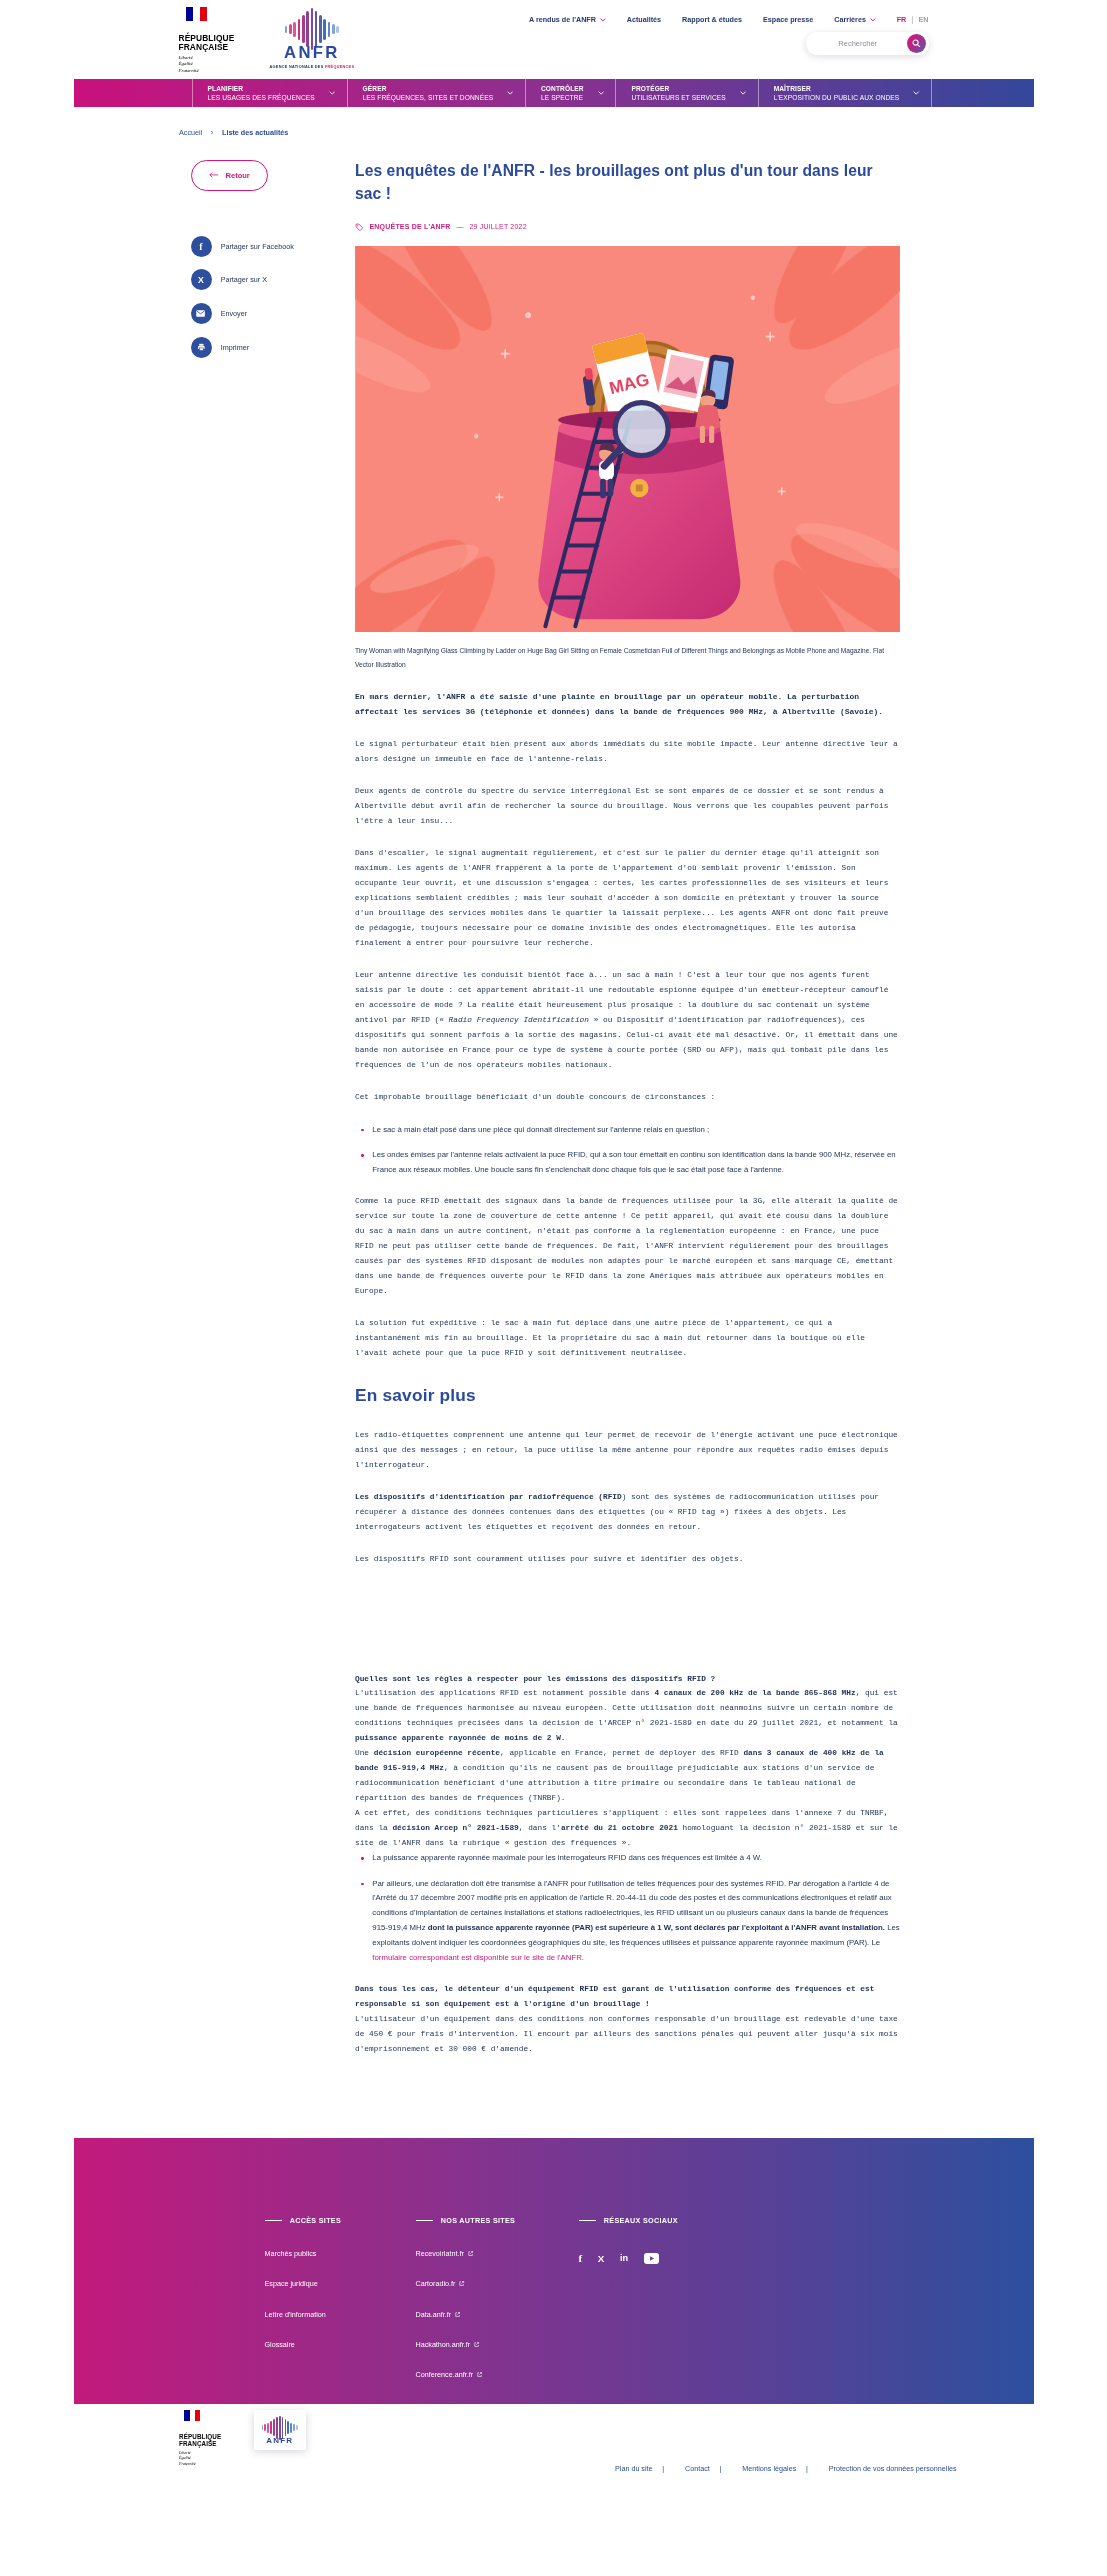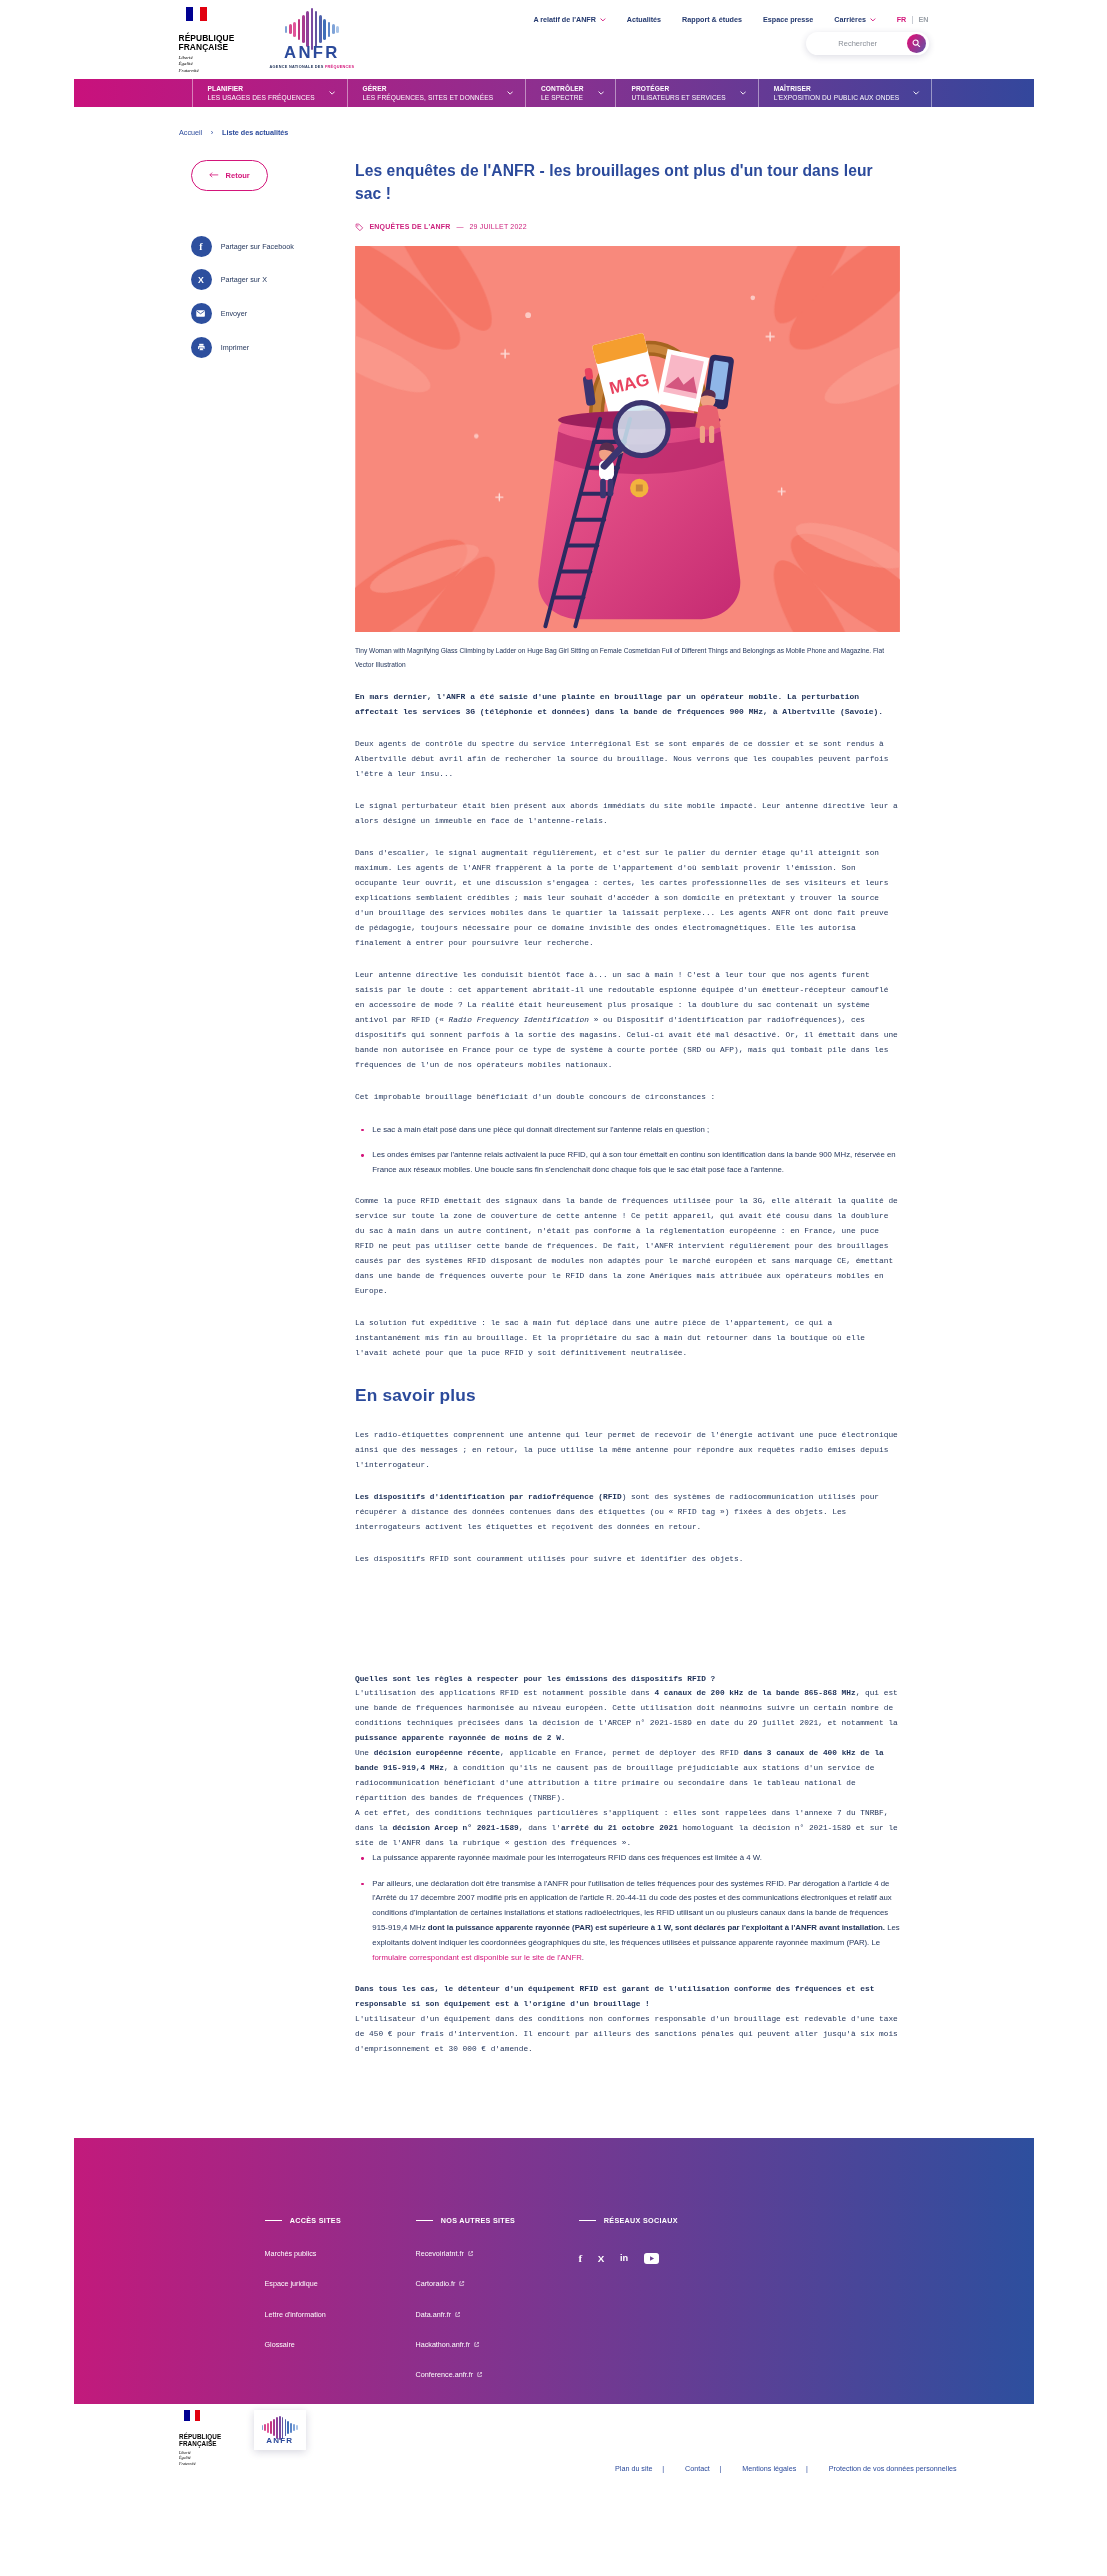--- a/index.html
+++ b/index.html
@@ -143,21 +143,21 @@
         </div>
         <div class="anfr-name">ANFR</div>
         <div class="anfr-caption">
           <span>AGENCE NATIONALE DES </span><span class="accent">FRÉQUENCES</span>
         </div>
       </div>
     </div>
     <div class="header-right">
       <div class="top-nav">
         <div class="top-link">
-          <span>A relatif de l'ANFR</span>
+          <span>A rendus de l'ANFR</span>
           <span>
               <svg width="5.8" height="3.5" viewBox="0 0 10 6">
                 <polyline points="1,1 5,5 9,1" fill="none" stroke="#d4157a" stroke-width="1.6"></polyline>
               </svg>
             </span>
         </div>
         <div class="top-link">
             <span>Actualités</span>
           </div>
         <div class="top-link">
@@ -408,22 +408,22 @@
         <circle cx="300" cy="120" r="5" fill="#ffffff" opacity="0.55"></circle>
         <circle cx="690" cy="90" r="4" fill="#ffffff" opacity="0.55"></circle>
         <circle cx="210" cy="330" r="4" fill="#ffffff" opacity="0.5"></circle>
       </svg>
     </div>
 
     <div class="caption">Tiny Woman with Magnifying Glass Climbing by Ladder on Huge Bag Girl Sitting on Female Cosmetician Full of Different Things and Belongings as Mobile Phone and Magazine. Flat Vector Illustration</div>
 
     <div class="article-body">
         <p class="lead"><span class="seg-b">En mars dernier, l'ANFR a été saisie d'une plainte en brouillage par un opérateur mobile. La perturbation affectait les services 3G (téléphonie et données) dans la bande de fréquences 900 MHz, à Albertville (Savoie).</span></p>
+        <p><span>Le signal perturbateur était bien présent aux abords immédiats du site mobile impacté. Leur antenne directive leur a alors désigné un immeuble en face de l'antenne-relais.</span></p>
         <p><span>Deux agents de contrôle du spectre du service interrégional Est se sont emparés de ce dossier et se sont rendus à Albertville début avril afin de rechercher la source du brouillage. Nous verrons que les coupables peuvent parfois l'être à leur insu...</span></p>
-        <p><span>Le signal perturbateur était bien présent aux abords immédiats du site mobile impacté. Leur antenne directive leur a alors désigné un immeuble en face de l'antenne-relais.</span></p>
         <p><span>Dans d'escalier, le signal augmentait régulièrement, et c'est sur le palier du dernier étage qu'il atteignit son maximum. Les agents de l'ANFR frappèrent à la porte de l'appartement d'où semblait provenir l'émission. Son occupante leur ouvrit, et une discussion s'engagea : certes, les cartes professionnelles de ses visiteurs et leurs explications semblaient crédibles ; mais leur souhait d'accéder à son domicile en prétextant y trouver la source d'un brouillage des services mobiles dans le quartier la laissait perplexe... Les agents ANFR ont donc fait preuve de pédagogie, toujours nécessaire pour ce domaine invisible des ondes électromagnétiques. Elle les autorisa finalement à entrer pour poursuivre leur recherche.</span></p>
         <p><span>Leur antenne directive les conduisit bientôt face à... un sac à main ! C'est à leur tour que nos agents furent saisis par le doute : cet appartement abritait-il une redoutable espionne équipée d'un émetteur-récepteur camouflé en accessoire de mode ? La réalité était heureusement plus prosaïque : la doublure du sac contenait un système antivol par RFID (« </span><span class="seg-i">Radio Frequency Identification</span><span> » ou Dispositif d'identification par radiofréquences), ces dispositifs qui sonnent parfois à la sortie des magasins. Celui-ci avait été mal désactivé. Or, il émettait dans une bande non autorisée en France pour ce type de système à courte portée (SRD ou AFP), mais qui tombait pile dans les fréquences de l'un de nos opérateurs mobiles nationaux.</span></p>
         <p><span>Cet improbable brouillage bénéficiait d'un double concours de circonstances :</span></p>
         <ul>
           <li><span>Le sac à main était posé dans une pièce qui donnait directement sur l'antenne relais en question ;</span></li>
           <li><span>Les ondes émises par l'antenne relais activaient la puce RFID, qui à son tour émettait en continu son identification dans la bande 900 MHz, réservée en France aux réseaux mobiles. Une boucle sans fin s'enclenchait donc chaque fois que le sac était posé face à l'antenne.</span></li>
         </ul>
         <p><span>Comme la puce RFID émettait des signaux dans la bande de fréquences utilisée pour la 3G, elle altérait la qualité de service sur toute la zone de couverture de cette antenne ! Ce petit appareil, qui avait été cousu dans la doublure du sac à main dans un autre continent, n'était pas conforme à la réglementation européenne : en France, une puce RFID ne peut pas utiliser cette bande de fréquences. De fait, l'ANFR intervient régulièrement pour des brouillages causés par des systèmes RFID disposant de modules non adaptés pour le marché européen et sans marquage CE, émettant dans une bande de fréquences ouverte pour le RFID dans la zone Amériques mais attribuée aux opérateurs mobiles en Europe.</span></p>
         <p><span>La solution fut expéditive : le sac à main fut déplacé dans une autre pièce de l'appartement, ce qui a instantanément mis fin au brouillage. Et la propriétaire du sac à main dut retourner dans la boutique où elle l'avait acheté pour que la puce RFID y soit définitivement neutralisée.</span></p>
         <h2><span>En savoir plus</span></h2>

